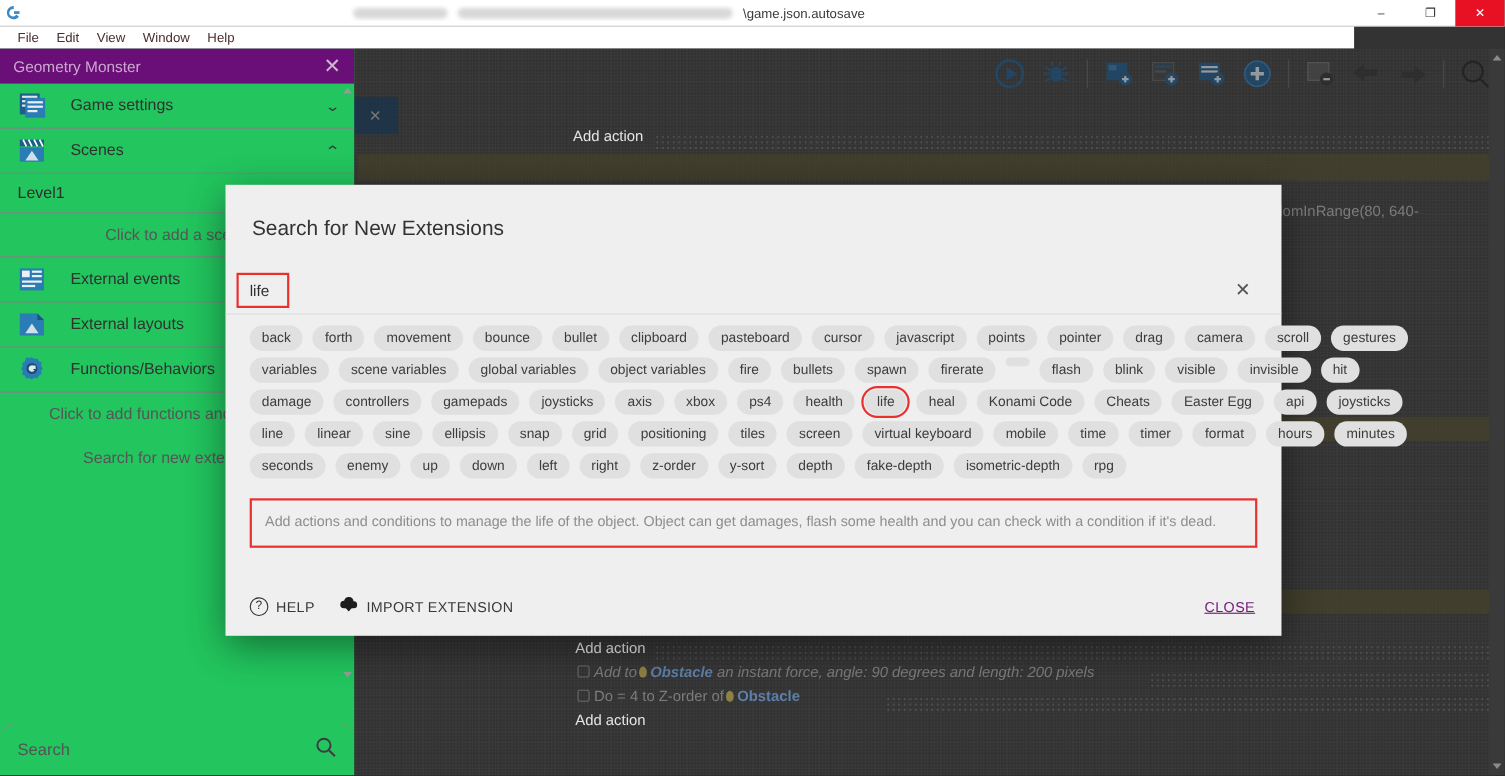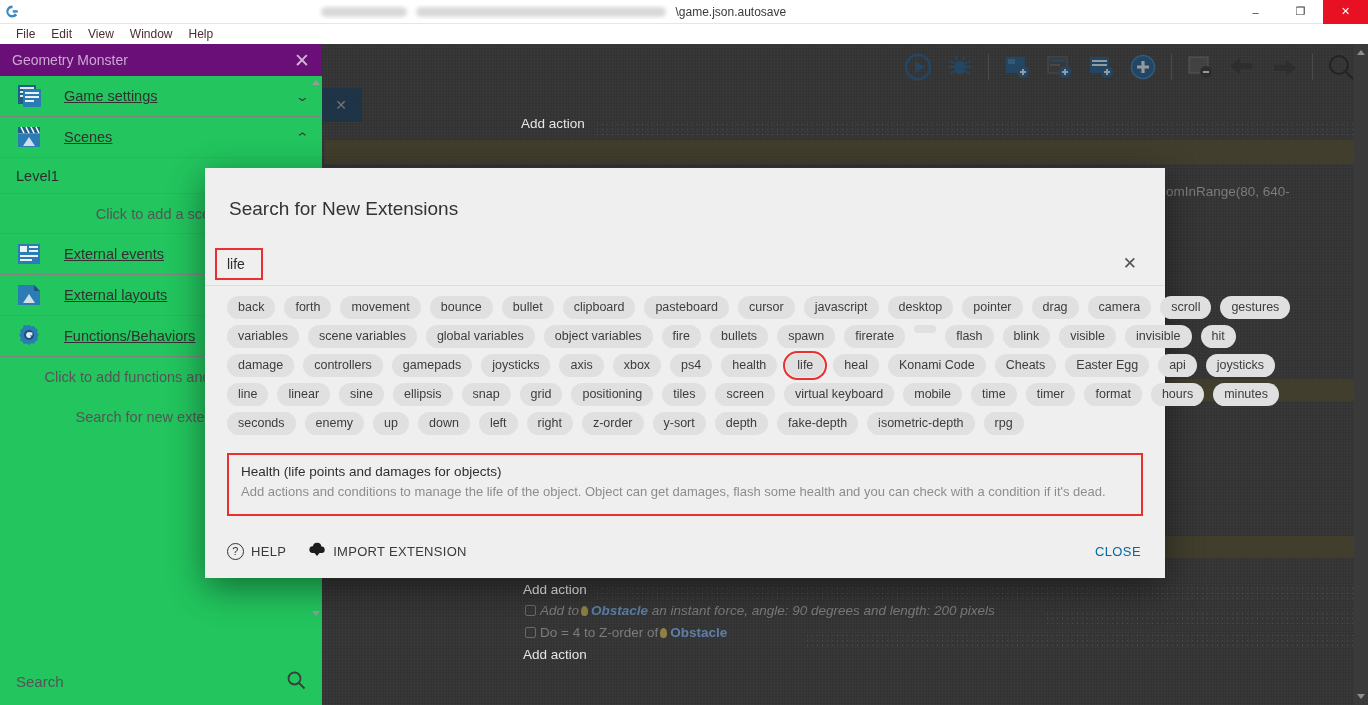--- a/index.html
+++ b/index.html
@@ -57,21 +57,21 @@
     width: 45px; height: 24px;
     display: flex; align-items: center; justify-content: center;
     font-size: 11px; color: #333;
     cursor: default;
   }
   .win-btn.close { background: #e81123; color: #fff; }
 
   
   .menubar {
     position: absolute; top: 24px; left: 0;
-    width: 1368px; height: 20px;
+    width: 1231px; height: 20px;
     background: #ffffff;
     display: flex; align-items: center;
     padding-left: 8px;
     z-index: 59;
   }
   .menu-item {
     font-size: 12px;
     color: #4a2d2d;
     padding: 0 8px;
     line-height: 20px;
@@ -219,21 +219,21 @@
     border-bottom: 1px solid #828282;
     color: #2e2e2e;
     font-size: 14.5px;
   }
   .tree-row .ico {
     width: 28px; height: 26px;
     margin-right: 20px;
     flex: 0 0 28px;
     display: flex; align-items: center; justify-content: center;
   }
-  .tree-row .lbl { flex: 1; color: #313131; text-decoration: underline; }
+  .tree-row .lbl { flex: 1; color: #313131; }
   .tree-row .chev {
     color: #3b3b3b; font-size: 13px;
     transform: scaleX(1.35);
   }
   .tree-sub {
     display: flex; align-items: center;
     height: 36px;
     padding-left: 16px;
     border-bottom: 1px solid #828282;
     font-size: 14.5px;
@@ -247,20 +247,21 @@
     border-bottom: 1px solid #828282;
   }
   .tree-hint.nb { border-bottom: none; }
   .panel-search {
     position: absolute;
     left: 0; right: 0; bottom: 0;
     height: 48px;
     border-top: 1px solid #8a8a8a;
     display: flex; align-items: center;
     padding: 0 16px;
+    border-radius: 15px;
   }
   .panel-search .ph { flex: 1; color: #545454; font-size: 15px; }
   .panel-scroll {
     position: absolute;
     top: 0; right: 0; width: 12px; bottom: 48px;
   }
   .panel-scroll .tri {
     position: absolute; left: 2px;
     width: 0; height: 0;
     border-left: 4px solid transparent;
@@ -361,23 +362,24 @@
     gap: 7px;
     font-size: 13px;
     color: #3a3a3a;
     letter-spacing: 0.3px;
     cursor: pointer;
     margin-right: 22px;
   }
   .foot-spacer { flex: 1; }
   .close-btn {
     font-size: 13px;
-    color: #0369a1;
+    color: #701a75;
     letter-spacing: 0.4px;
     cursor: pointer;
+    text-decoration: underline;
   }
   .ic-help {
     width: 17px; height: 17px;
     border: 1.6px solid #333;
     border-radius: 50%;
     display: inline-flex; align-items: center; justify-content: center;
     font-size: 11px; color: #333;
   }
 </style>
 </head>
@@ -640,21 +642,21 @@
       <div class="tag-row">
           <div class="tag">back</div>
           <div class="tag">forth</div>
           <div class="tag">movement</div>
           <div class="tag">bounce</div>
           <div class="tag">bullet</div>
           <div class="tag">clipboard</div>
           <div class="tag">pasteboard</div>
           <div class="tag">cursor</div>
           <div class="tag">javascript</div>
-          <div class="tag">desktop</div>
+          <div class="tag">points</div>
           <div class="tag">pointer</div>
           <div class="tag">drag</div>
           <div class="tag">camera</div>
           <div class="tag">scroll</div>
           <div class="tag">gestures</div>
         </div>
       <div class="tag-row">
           <div class="tag">variables</div>
           <div class="tag">scene variables</div>
           <div class="tag">global variables</div>
@@ -715,21 +717,20 @@
           <div class="tag">z-order</div>
           <div class="tag">y-sort</div>
           <div class="tag">depth</div>
           <div class="tag">fake-depth</div>
           <div class="tag">isometric-depth</div>
           <div class="tag">rpg</div>
         </div>
     </div>
 
     <div class="result-box">
-      <div class="result-title">Health (life points and damages for objects)</div>
       <div class="result-desc">Add actions and conditions to manage the life of the object. Object can get damages, flash some health and you can check with a condition if it's dead.</div>
     </div>
 
     <div class="modal-footer">
       <div class="foot-btn">
         <span class="ic-help">?</span>
         <span>HELP</span>
       </div>
       <div class="foot-btn">
         <span>

